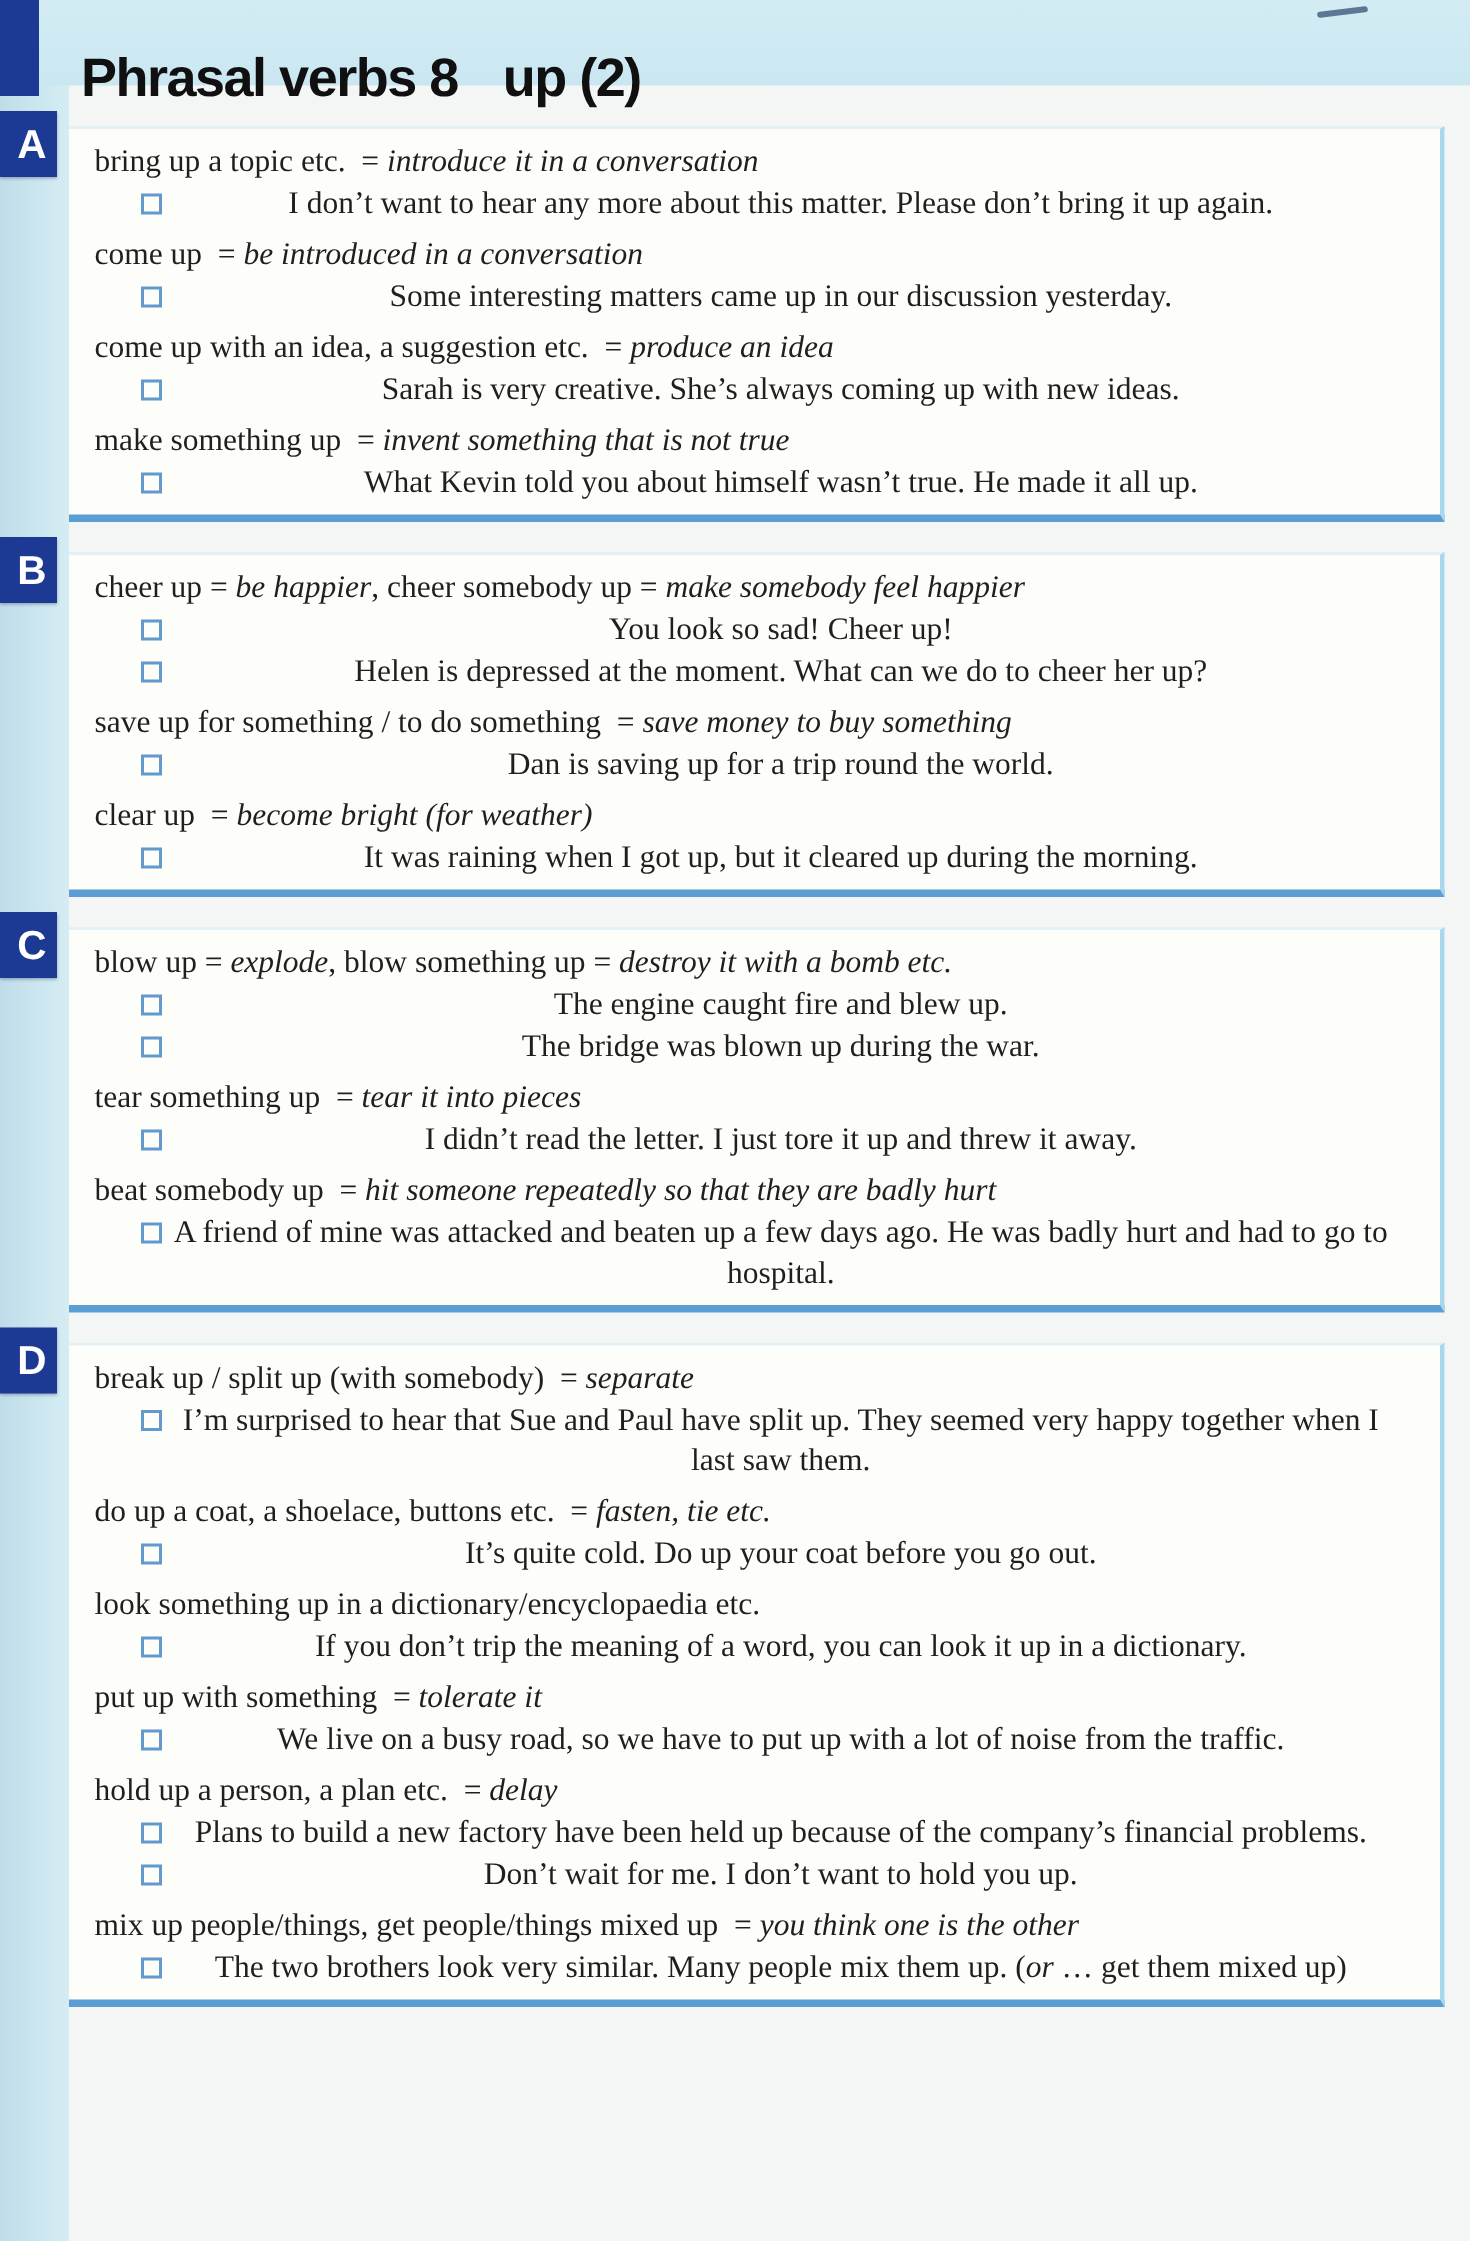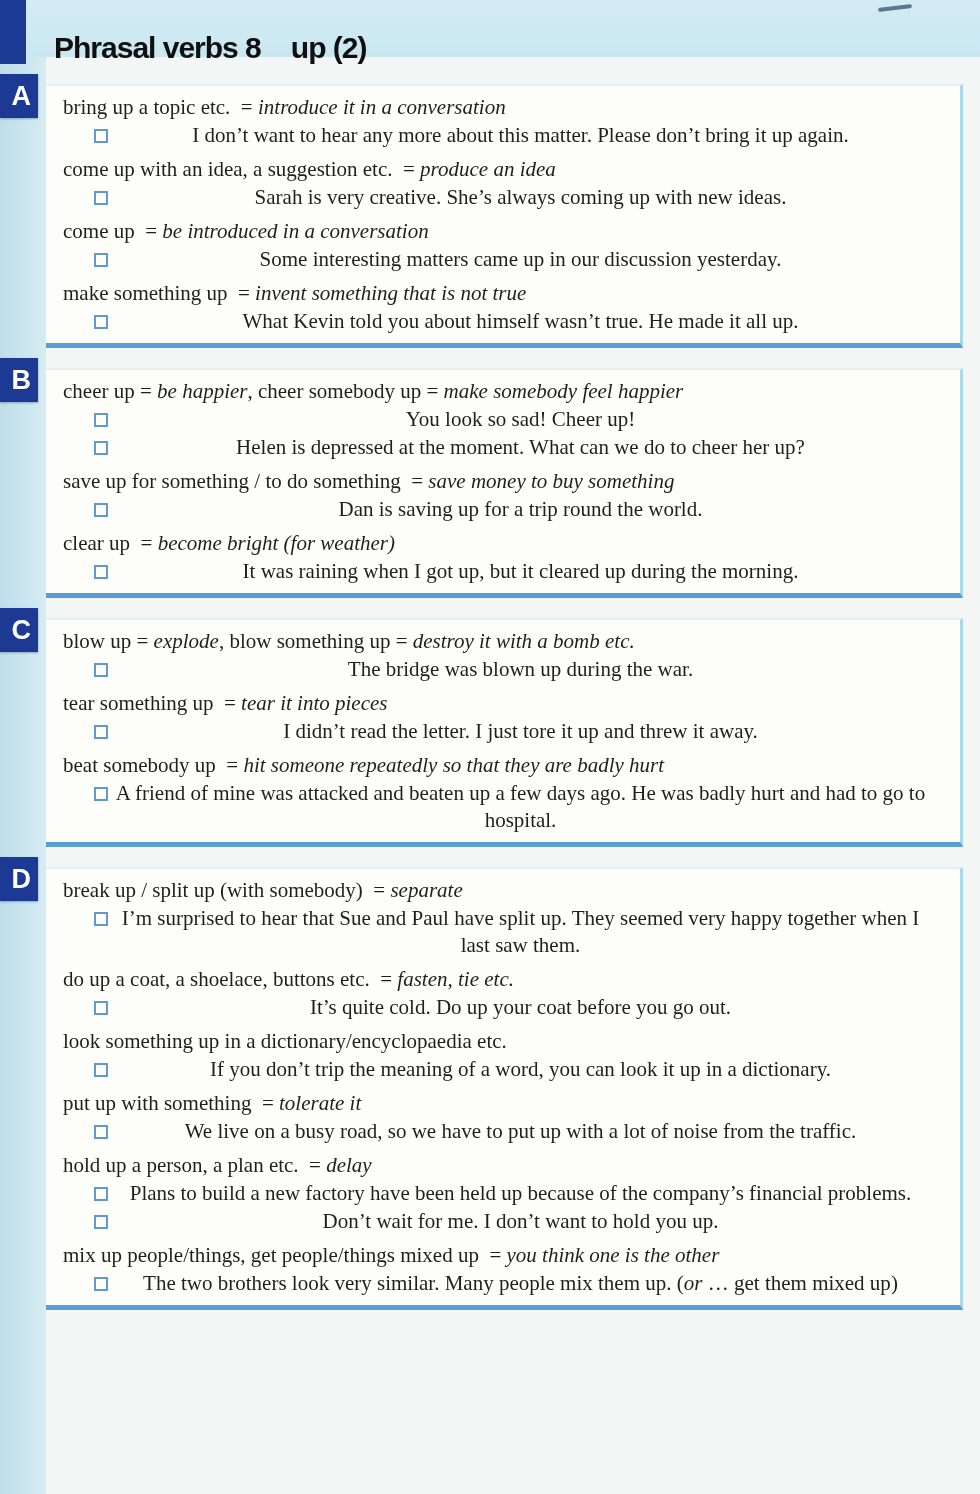--- a/index.html
+++ b/index.html
@@ -20,21 +20,21 @@
   .navy-corner{
     position:absolute;left:0;top:0;width:26px;height:64px;background:#1c3a94;
   }
   .scan-mark{
     position:absolute;left:878px;top:6px;width:34px;height:4px;
     background:#3d5a78;border-radius:2px;transform:rotate(-7deg);opacity:.8;
   }
   .page-title{
     position:absolute;left:54px;top:2px;
     font-family:"Liberation Sans", sans-serif;font-weight:700;
-    font-size:30px;letter-spacing:-1px;color:#101010;line-height:52px;
+    font-size:36px;letter-spacing:-1px;color:#101010;line-height:52px;
     white-space:nowrap;
   }
   .title-particle{margin-left:30px;}
   .content{
     position:absolute;left:46px;top:84px;width:917px;
     display:flex;flex-direction:column;gap:20px;
   }
   .section-box{
     position:relative;background:#fdfdfa;
     border-top:2px solid #e3f1f7;
@@ -77,26 +77,26 @@
 <h1 class="page-title"><span>Phrasal verbs 8</span><span class="title-particle">up (2)</span></h1>
 
 <div class="content">
     <section class="section-box">
       <div class="section-label">A</div>
       <div class="entry">
         <div class="head"><span class="f-b">bring up</span><span class="f-r"> a topic etc.  = </span><span class="f-i">introduce it in a conversation</span></div>
         <div class="example"><span class="bullet"></span><span class="f-r">I don’t want to hear any more about this matter. Please don’t </span><span class="f-b">bring it up</span><span class="f-r"> again.</span></div>
       </div>
       <div class="entry">
+        <div class="head"><span class="f-b">come up</span><span class="f-r">  = </span><span class="f-i">be introduced in a conversation</span></div>
+        <div class="example"><span class="bullet"></span><span class="f-r">Some interesting matters </span><span class="f-b">came up</span><span class="f-r"> in our discussion yesterday.</span></div>
+      </div>
+      <div class="entry">
         <div class="head"><span class="f-b">come up with</span><span class="f-r"> an idea, a suggestion etc.  = </span><span class="f-i">produce an idea</span></div>
         <div class="example"><span class="bullet"></span><span class="f-r">Sarah is very creative. She’s always </span><span class="f-b">coming up with</span><span class="f-r"> new ideas.</span></div>
-      </div>
-      <div class="entry">
-        <div class="head"><span class="f-b">come up</span><span class="f-r">  = </span><span class="f-i">be introduced in a conversation</span></div>
-        <div class="example"><span class="bullet"></span><span class="f-r">Some interesting matters </span><span class="f-b">came up</span><span class="f-r"> in our discussion yesterday.</span></div>
       </div>
       <div class="entry">
         <div class="head"><span class="f-b">make</span><span class="f-r"> something </span><span class="f-b">up</span><span class="f-r">  = </span><span class="f-i">invent something that is not true</span></div>
         <div class="example"><span class="bullet"></span><span class="f-r">What Kevin told you about himself wasn’t true. He </span><span class="f-b">made</span><span class="f-r"> it all </span><span class="f-b">up</span><span class="f-r">.</span></div>
       </div>
     </section>
     <section class="section-box">
       <div class="section-label">B</div>
       <div class="entry">
         <div class="head"><span class="f-b">cheer up</span><span class="f-r"> = </span><span class="f-i">be happier</span><span class="f-r">, </span><span class="f-b">cheer</span><span class="f-r"> somebody </span><span class="f-b">up</span><span class="f-r"> = </span><span class="f-i">make somebody feel happier</span></div>
@@ -109,20 +109,21 @@
       </div>
       <div class="entry">
         <div class="head"><span class="f-b">clear up</span><span class="f-r">  = </span><span class="f-i">become bright (for weather)</span></div>
         <div class="example"><span class="bullet"></span><span class="f-r">It was raining when I got up, but it </span><span class="f-b">cleared up</span><span class="f-r"> during the morning.</span></div>
       </div>
     </section>
     <section class="section-box">
       <div class="section-label">C</div>
       <div class="entry">
         <div class="head"><span class="f-b">blow up</span><span class="f-r"> = </span><span class="f-i">explode</span><span class="f-r">, </span><span class="f-b">blow</span><span class="f-r"> something </span><span class="f-b">up</span><span class="f-r"> = </span><span class="f-i">destroy it with a bomb etc.</span></div>
+        <div class="example"><span class="bullet"></span><span class="f-r">The engine caught fire and </span><span class="f-b">blew up</span><span class="f-r">.</span></div>
         <div class="example"><span class="bullet"></span><span class="f-r">The bridge was </span><span class="f-b">blown up</span><span class="f-r"> during the war.</span></div>
       </div>
       <div class="entry">
         <div class="head"><span class="f-b">tear</span><span class="f-r"> something </span><span class="f-b">up</span><span class="f-r">  = </span><span class="f-i">tear it into pieces</span></div>
         <div class="example"><span class="bullet"></span><span class="f-r">I didn’t read the letter. I just </span><span class="f-b">tore</span><span class="f-r"> it </span><span class="f-b">up</span><span class="f-r"> and threw it away.</span></div>
       </div>
       <div class="entry">
         <div class="head"><span class="f-b">beat</span><span class="f-r"> somebody </span><span class="f-b">up</span><span class="f-r">  = </span><span class="f-i">hit someone repeatedly so that they are badly hurt</span></div>
         <div class="example"><span class="bullet"></span><span class="f-r">A friend of mine was attacked and </span><span class="f-b">beaten up</span><span class="f-r"> a few days ago. He was badly hurt and had to go to hospital.</span></div>
       </div>

